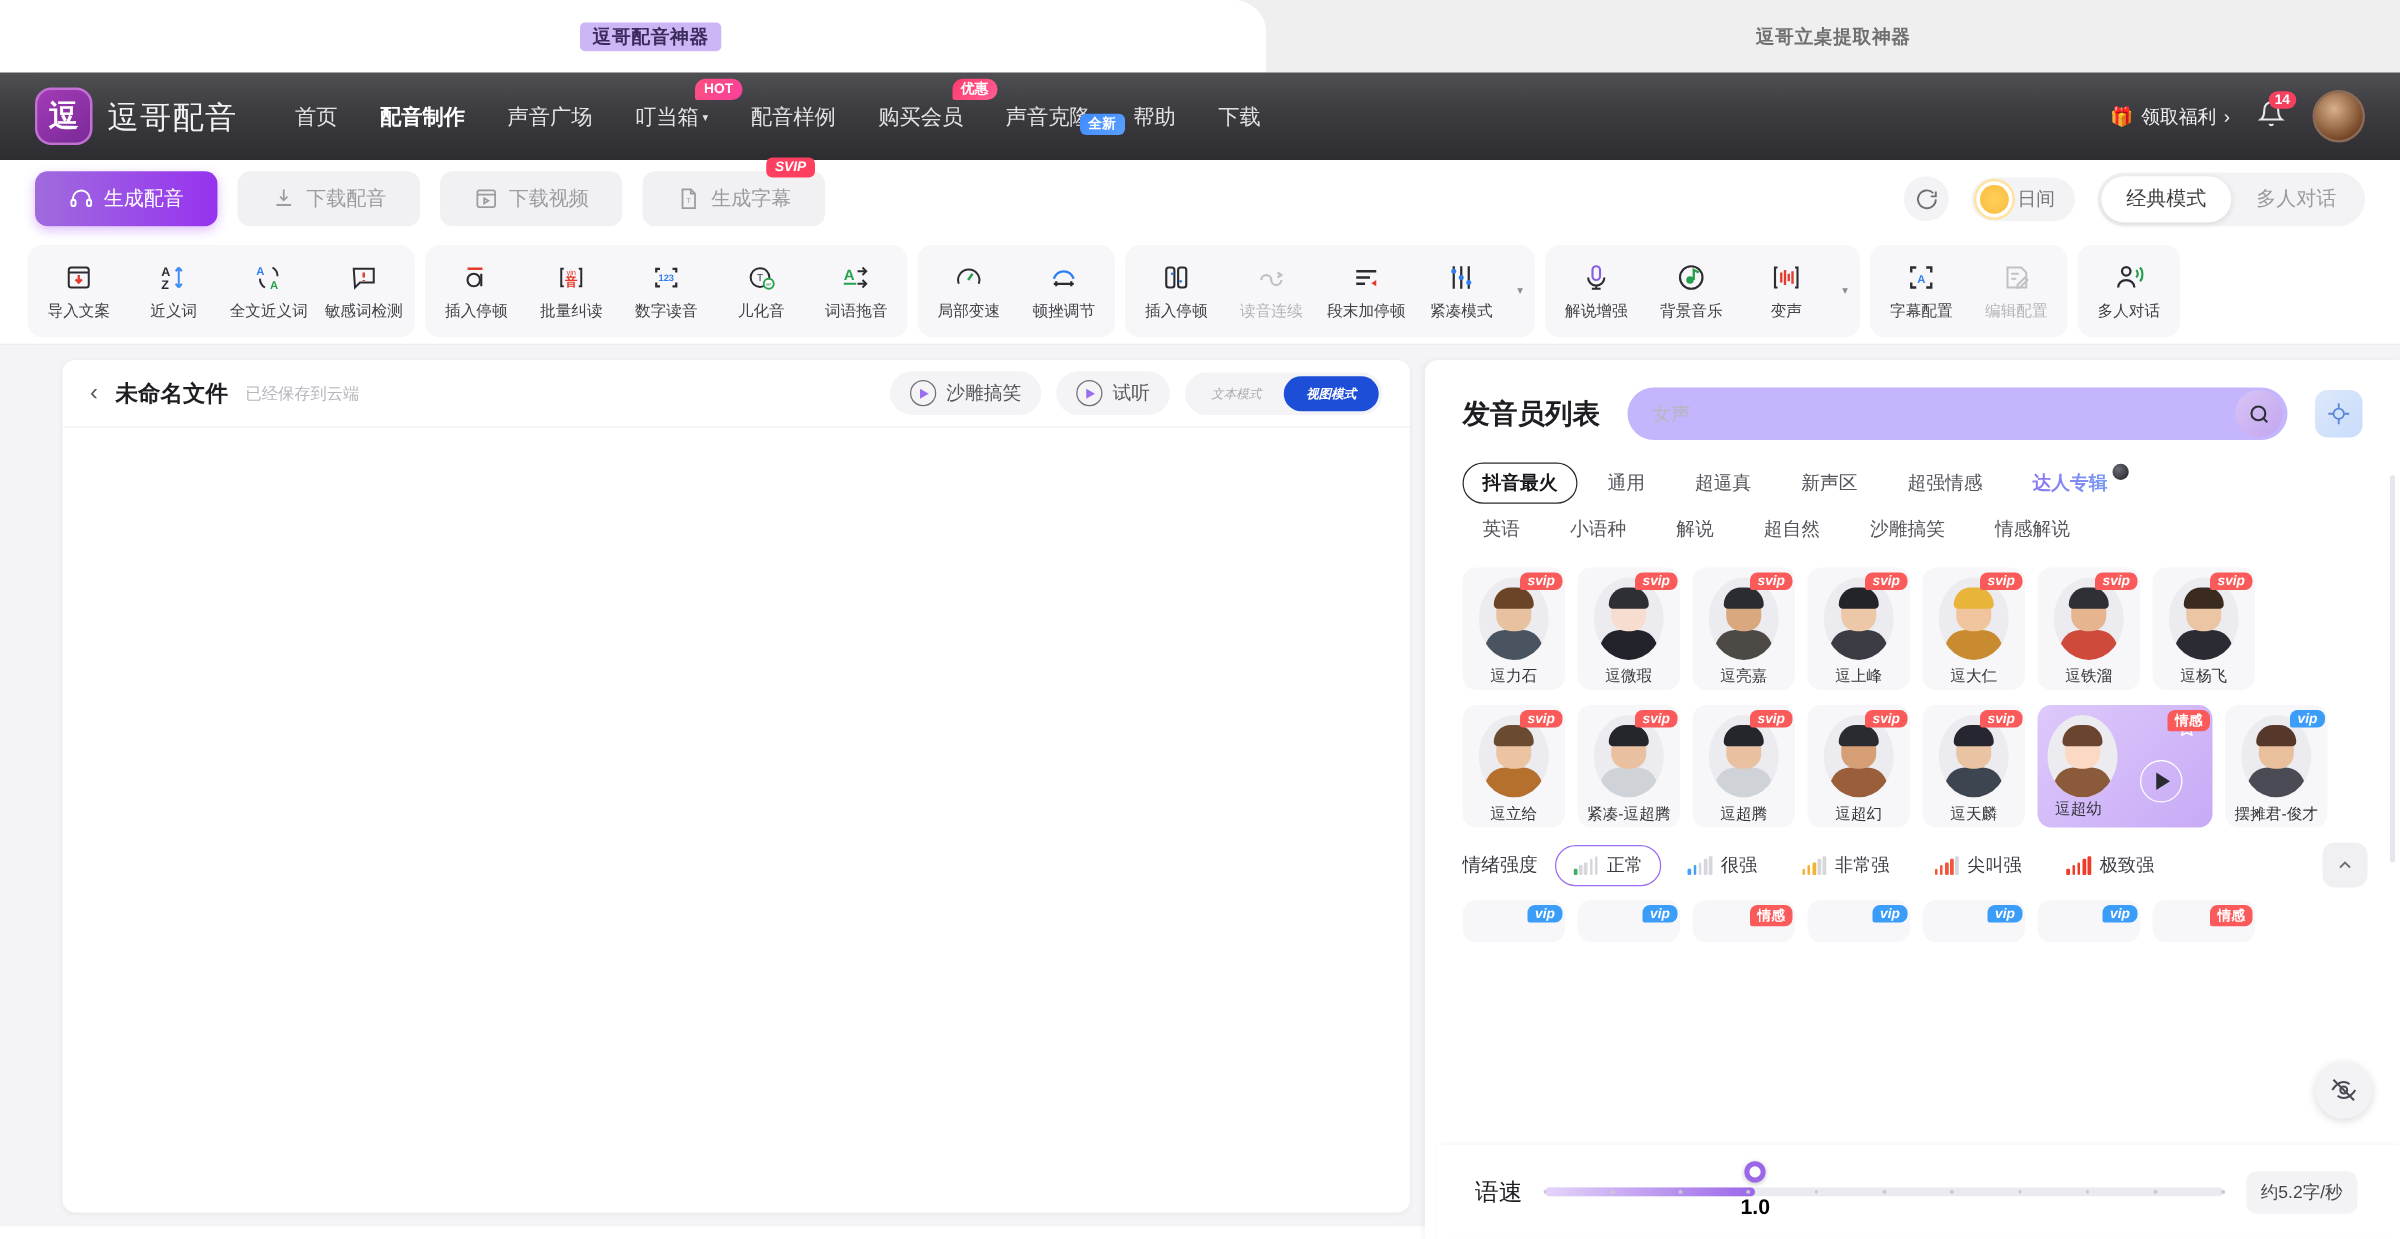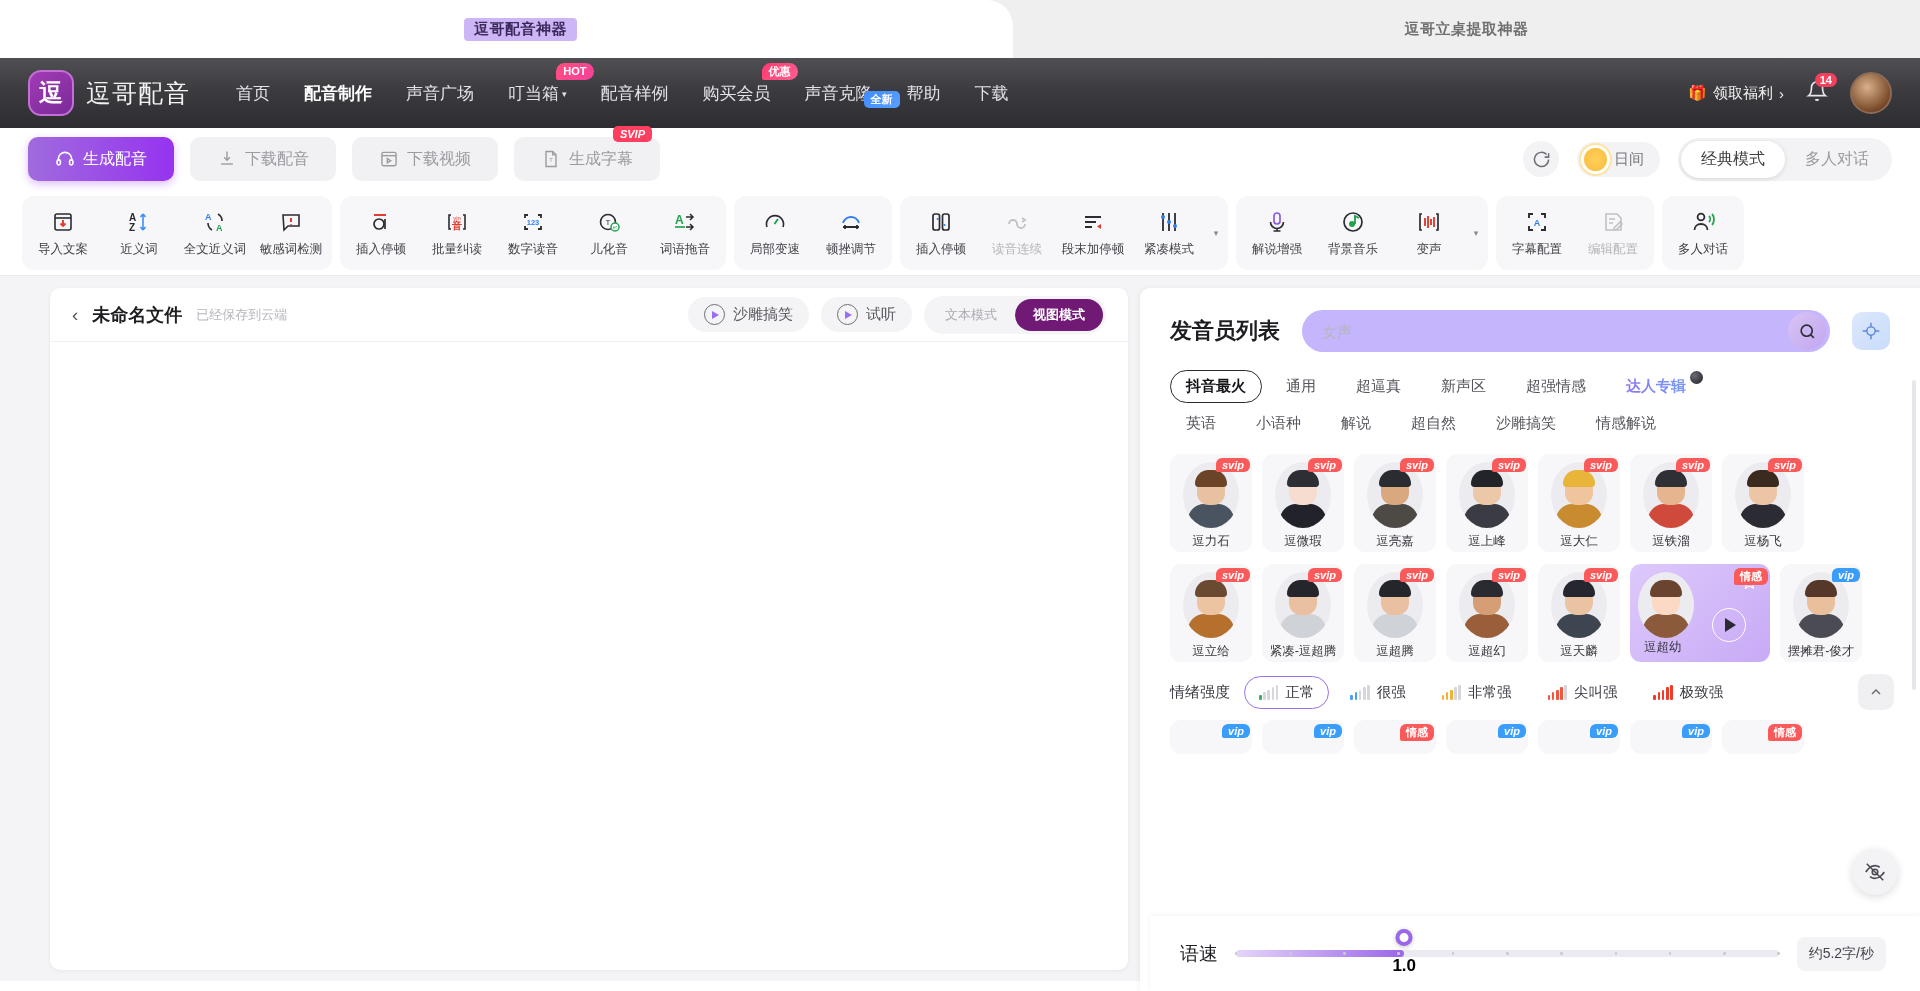--- a/index.html
+++ b/index.html
@@ -168,22 +168,22 @@
     display: flex; align-items: center; justify-content: center;
   }
   .play-ring::after {
     content: ''; width: 0; height: 0; margin-left: 2px;
     border-left: 7px solid #9b6ef0;
     border-top: 4.5px solid transparent; border-bottom: 4.5px solid transparent;
   }
   .viewmode {
     display: flex; align-items: center; background: #f4f4f6; border-radius: 20px; padding: 3px;
   }
-  .vm-opt { padding: 7px 18px; border-radius: 18px; font-size: 13px; color: #abaab2; cursor: pointer; }
-  .vm-opt.on { background: #701a75; color: #fff; font-weight: bold; }
+  .vm-opt { padding: 7px 18px; border-radius: 18px; font-size: 10px; color: #abaab2; cursor: pointer; font-style: italic; }
+  .vm-opt.on { background: #1d4ed8; color: #fff; font-weight: bold; }
   .editor-body {
     padding: 26px 26px 0 26px; font-size: 19px; line-height: 2.25;
     color: #24242a; letter-spacing: .3px; position: relative;
   }
   .caret-bar {
     display: inline-block; width: 1.6px; height: 22px; background: #2a2a30;
     vertical-align: -4px; margin-left: 1px;
   }
 
   

